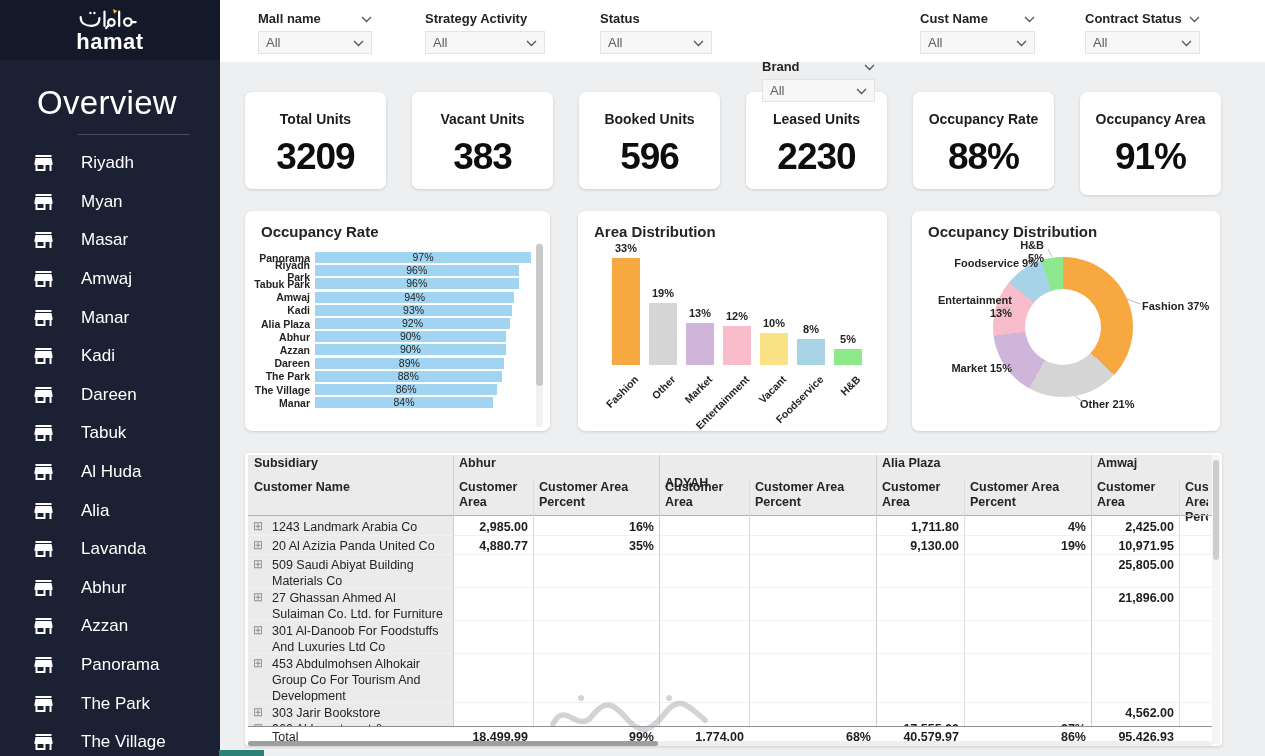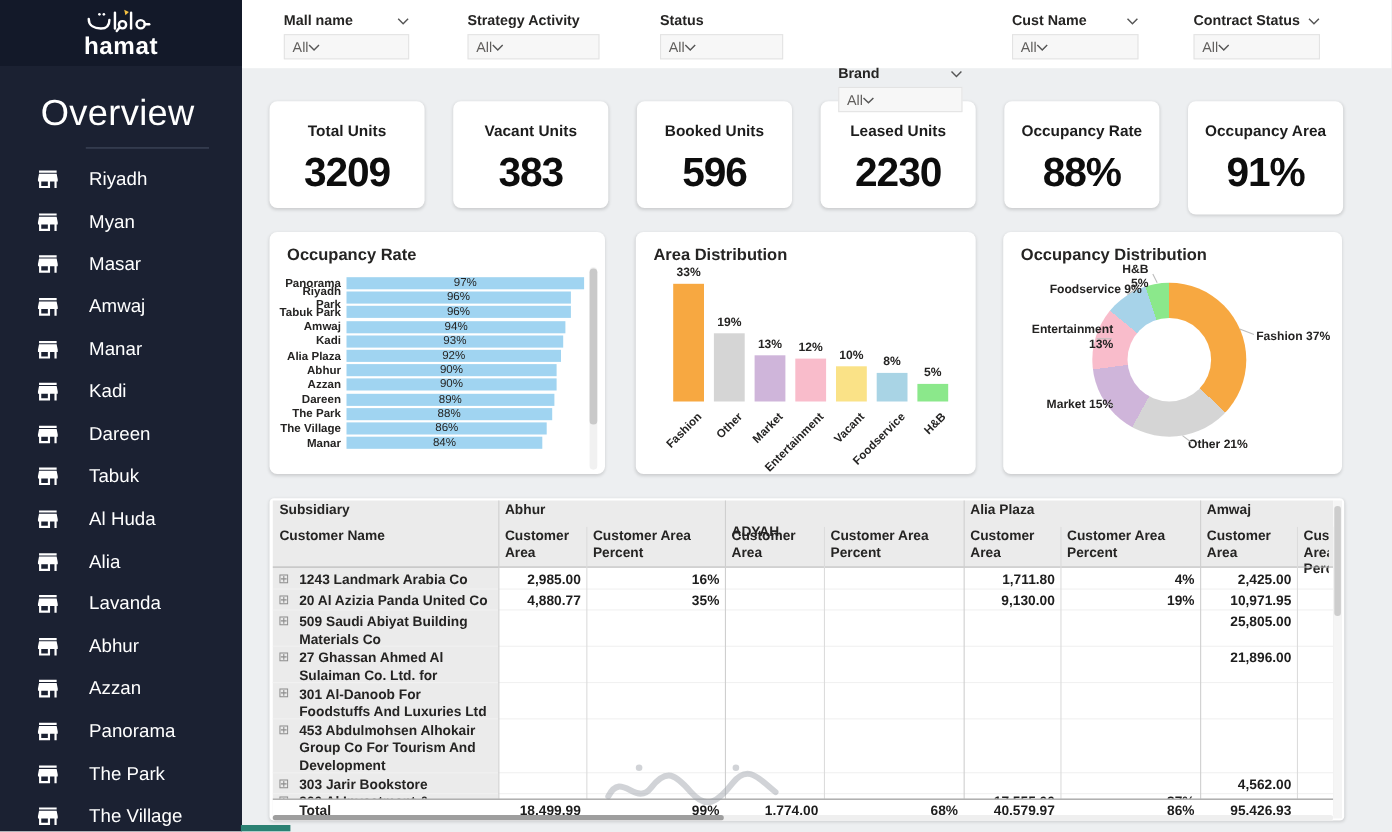--- a/index.html
+++ b/index.html
@@ -13,21 +13,21 @@
   .overview { color:#fff; font-size:33px; font-weight:400; padding:24px 0 0 37px; letter-spacing:.3px; }
   .overview-line { border-top:1px solid #454c60; width:112px; margin:12px 0 0 78px; }
   .nav { margin-top:9px; }
   .nav-item { display:flex; align-items:center; height:38.6px; padding-left:31px; color:#fff; font-size:17px; cursor:pointer; }
   .nav-item .sicon { width:26px; height:24px; margin-right:24px; flex:none; display:flex; align-items:center; }
 
   
   .filterbar { position:absolute; left:220px; top:0; width:1045px; height:62px; background:#fff; z-index:2; }
   .filter-group { position:absolute; top:10px; }
   .flabel { display:flex; justify-content:space-between; align-items:center; font-size:13px; font-weight:bold; color:#252423; height:16px; }
-  .fbox { margin-top:5px; height:23px; background:#f7f7f7; border:1px solid #e3e3e3; display:flex; align-items:center; padding:0 7px; font-size:13px; color:#605e5c; cursor:pointer; }
+  .fbox { margin-top:5px; height:23px; background:#f7f7f7; border:1px solid #e3e3e3; display:flex; align-items:center; justify-content:space-between; padding:0 7px; font-size:13px; color:#605e5c; cursor:pointer; }
 
   
   .card { position:absolute; background:#fff; border-radius:7px; box-shadow:0 1px 3px rgba(0,0,0,.14); }
   .card-title { font-size:15px; font-weight:bold; color:#252423; padding:12px 0 0 16px; }
 
   .kpi { text-align:center; }
   .kpi-label { margin-top:19px; font-size:14px; font-weight:bold; color:#1d1d1d; }
   .kpi-value { margin-top:9px; font-size:37px; font-weight:bold; color:#0d0d0d; letter-spacing:-1px; }
 
   
@@ -49,21 +49,21 @@
   .dlabel { position:absolute; font-size:11px; font-weight:bold; color:#252423; line-height:13px; }
 
   
   .tbl { position:absolute; left:245px; top:453px; width:977px; height:293px; background:#fff; border-radius:4px; box-shadow:0 1px 3px rgba(0,0,0,.14); overflow:hidden; }
   .tbl .hdr { position:absolute; left:3px; top:2px; width:964px; height:60px; background:#ebebeb; }
   .tbl .namecol-bg { position:absolute; left:3px; top:62px; width:205px; bottom:0; background:#ebebeb; }
   .gh { position:absolute; top:3px; font-size:12.5px; font-weight:bold; color:#252423; white-space:nowrap; }
   .sh { position:absolute; top:27px; font-size:12.5px; font-weight:bold; color:#252423; overflow:hidden; line-height:15px; }
   .trow { position:absolute; left:3px; width:964px; overflow:hidden; border-bottom:1px solid #f1f1f1; }
   .pluschar { position:absolute; left:5px; top:2px; font-size:12px; color:#8f8f8f; cursor:pointer; line-height:14px; }
-  .tname { position:absolute; left:24px; top:2px; width:178px; font-size:12.5px; font-weight:bold; color:#252423; line-height:16px; }
+  .tname { position:absolute; left:24px; top:2px; width:178px; font-size:12.5px; font-weight:normal; color:#252423; line-height:16px; }
   .tval { position:absolute; top:2px; text-align:right; font-size:12.5px; font-weight:600; color:#1d1d1d; line-height:16px; }
   .gline { position:absolute; width:1px; background:#cfcfcf; z-index:2; }
   .hdr-sep { position:absolute; left:3px; top:62px; width:964px; height:1px; background:#b3b3b3; z-index:2; }
 
   .watermark { position:absolute; left:545px; top:688px; z-index:9; opacity:.45; pointer-events:none; }
   .tealbar { position:absolute; left:219px; top:750px; width:45px; height:6px; background:#2B8173; z-index:4; }
 </style>
 </head>
 <body>
 

